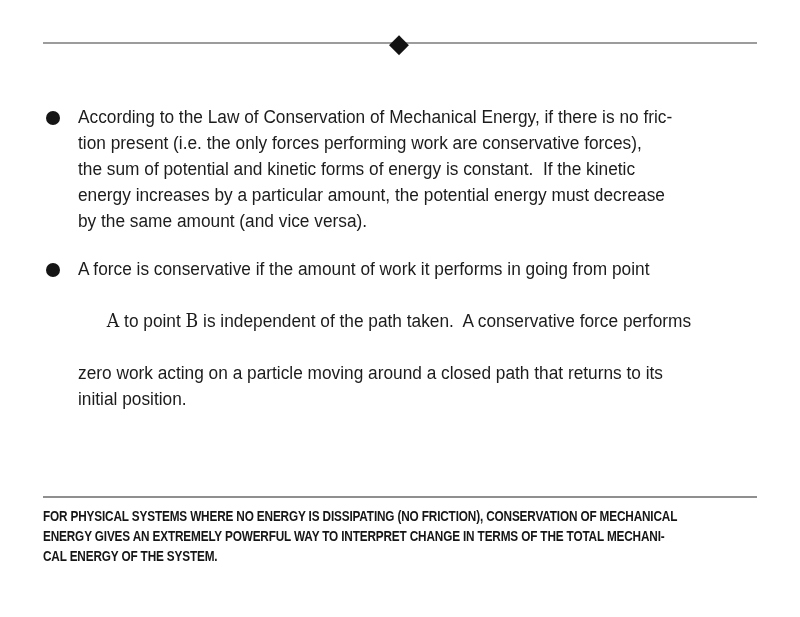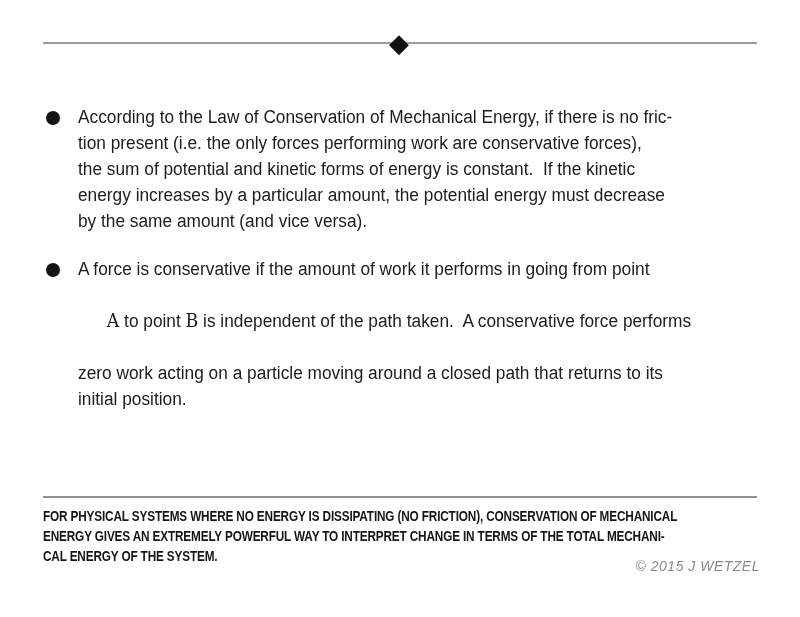--- a/index.html
+++ b/index.html
@@ -81,15 +81,14 @@
   </div>
 
   <div class="rule footer-rule"></div>
 
   <div class="footer-note">
     <div class="line">FOR PHYSICAL SYSTEMS WHERE NO ENERGY IS DISSIPATING (NO FRICTION), CONSERVATION OF MECHANICAL</div>
     <div class="line">ENERGY GIVES AN EXTREMELY POWERFUL WAY TO INTERPRET CHANGE IN TERMS OF THE TOTAL MECHANI-</div>
     <div class="line">CAL ENERGY OF THE SYSTEM.</div>
   </div>
 
-  <div class="copyright">© 2015 J WETZEL</div>
 
 </div>
 
 </body></html>

